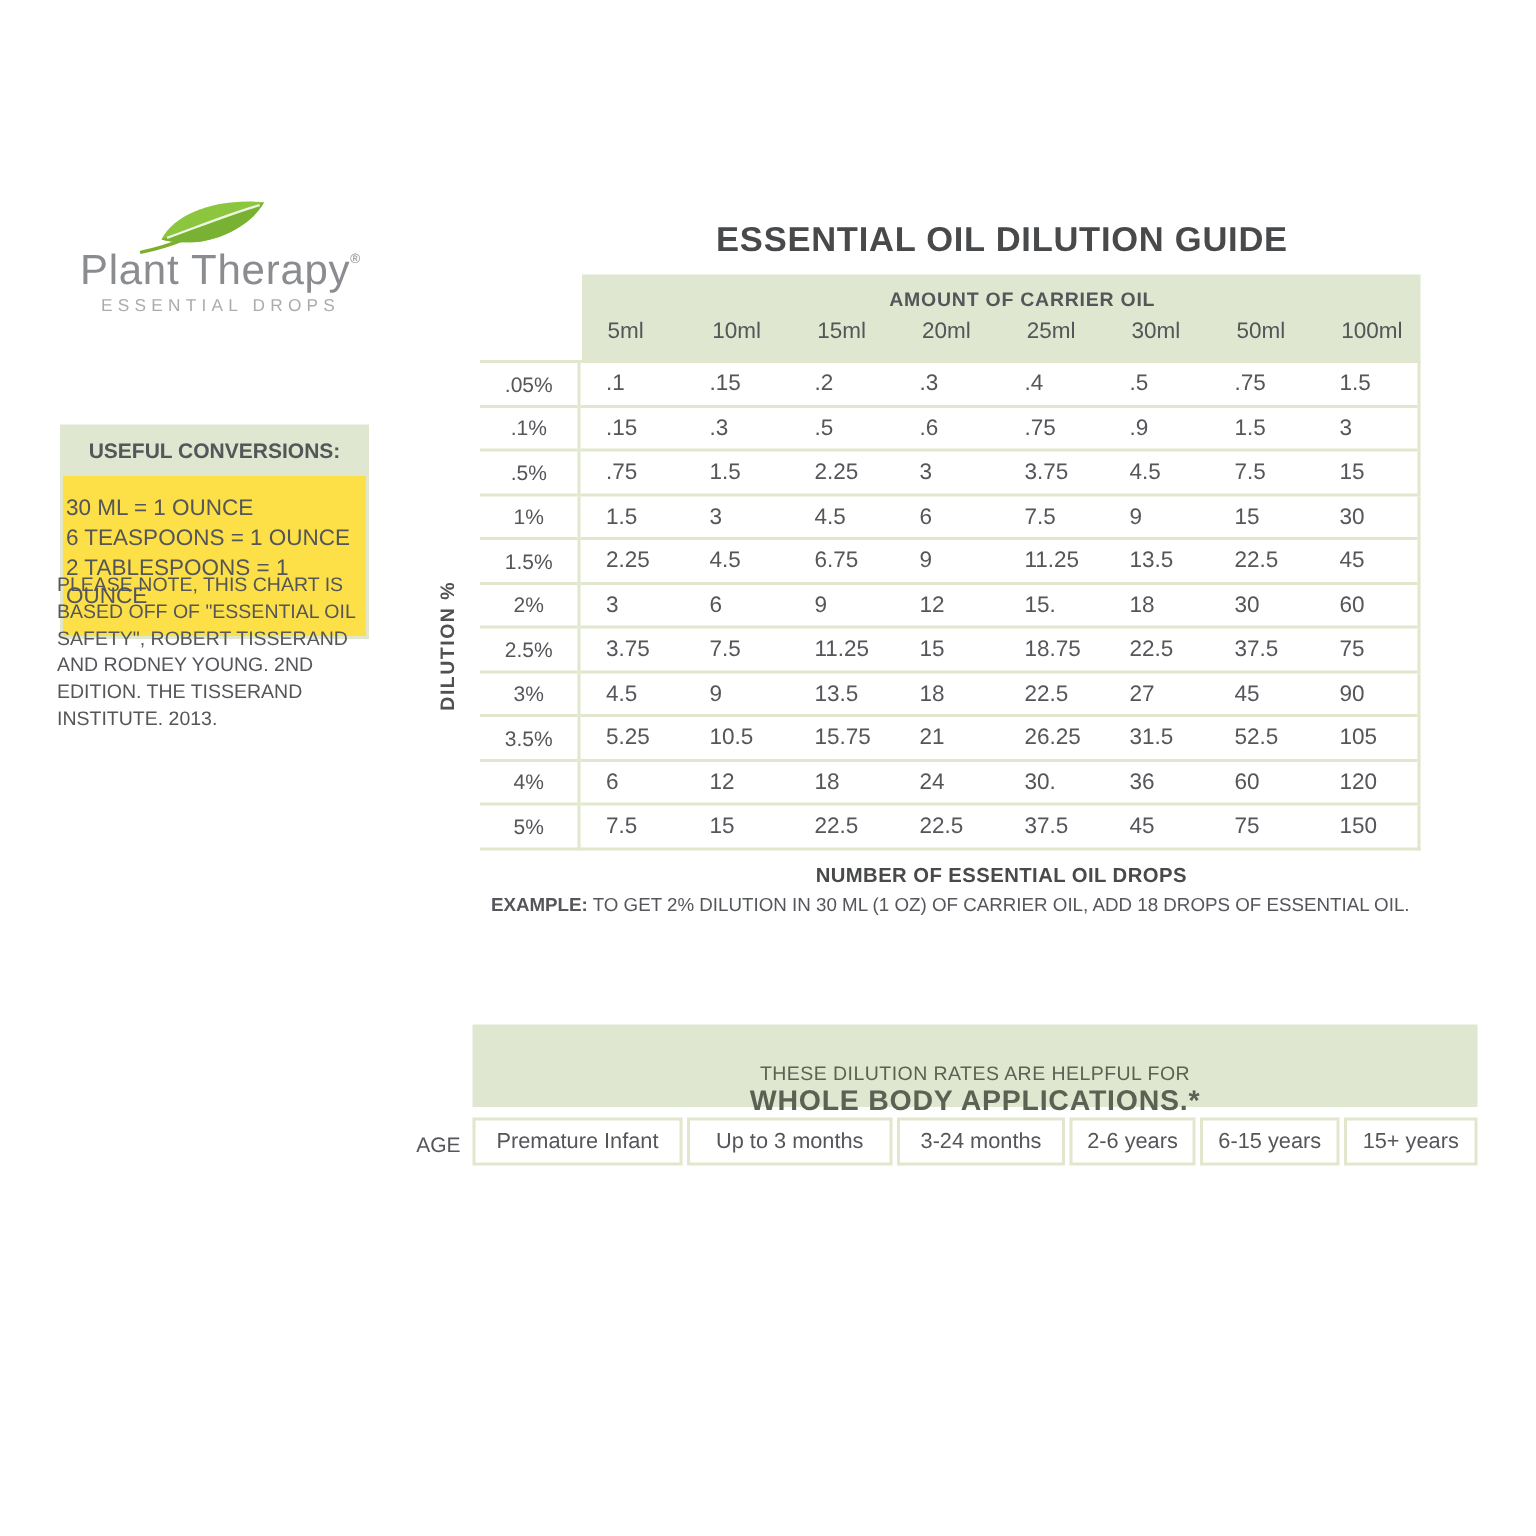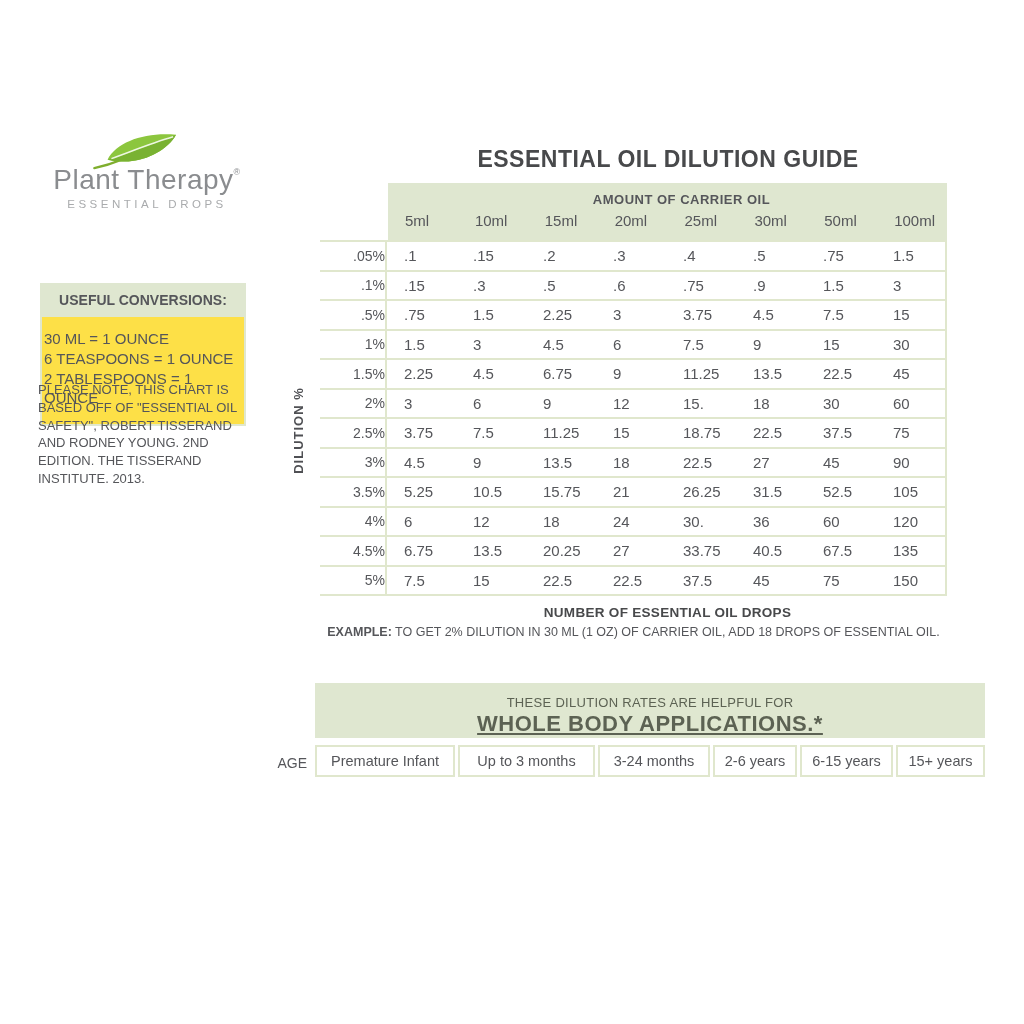--- a/index.html
+++ b/index.html
@@ -37,36 +37,36 @@
   
   .dilution{position:absolute;left:320px;top:183px;width:627px;}
   .band{margin-left:68px;height:57px;background:var(--band);}
   .band-title{text-align:center;font-weight:bold;font-size:13px;letter-spacing:.5px;padding-top:9px;color:var(--ink);padding-left:28px;}
   .band-cols{display:grid;grid-template-columns:repeat(8,1fr);margin-top:5px;}
   .band-cols span{font-size:15px;padding-left:17px;color:var(--ink);}
   table.main{border-collapse:collapse;width:627px;table-layout:fixed;}
   table.main col.c-pct{width:66px;}
   table.main td{height:29.5px;font-size:15px;border-top:2px solid var(--line);
     padding-left:17px;color:var(--ink);white-space:nowrap;}
-  table.main td.pct{text-align:right;padding-left:0;font-size:14px;border-right:2px solid var(--line);}
+  table.main td.pct{text-align:center;padding-left:0;font-size:14px;border-right:2px solid var(--line);}
   table.main td:last-child{border-right:2px solid var(--line);}
   table.main tr:last-child td{border-bottom:2px solid var(--line);}
   .vlabel{position:absolute;left:-36px;top:57px;height:380px;width:28px;
     display:flex;align-items:center;justify-content:center;}
   .vlabel span{transform:rotate(-90deg);white-space:nowrap;font-weight:bold;
     font-size:13px;letter-spacing:1px;color:#4f5054;}
   .caption{margin-left:68px;margin-top:9px;text-align:center;font-weight:bold;
     font-size:13.5px;letter-spacing:.3px;color:var(--ink-dark);}
   .example{margin-top:5px;text-align:center;font-size:12.5px;color:var(--ink);}
   .example b{font-weight:bold;margin-top:28px;}
   
   .apps{position:absolute;left:315px;top:683px;width:670px;}
-  .apps-band{background:var(--band);height:55px;text-align:center;color:var(--band-ink);padding-top:12px;}
+  .apps-band{background:var(--band);height:55px;text-align:center;color:var(--band-ink);padding-top:25px;}
   .apps-band .l1{font-size:13px;letter-spacing:.3px;}
-  .apps-band .l2{font-size:22px;font-weight:bold;letter-spacing:.5px;margin-top:1px;text-decoration:underline;}
+  .apps-band .l2{font-size:19px;font-weight:bold;letter-spacing:.5px;margin-top:1px;}
   table.apps-t{border-collapse:separate;border-spacing:3px 4px;width:676px;margin:3px 0 0 -3px;table-layout:fixed;}
   table.apps-t td{border:2px solid var(--line);background:#fff;text-align:center;
     font-size:14.5px;color:var(--ink);white-space:nowrap;}
   table.apps-t tr.hd td{height:32px;}
   table.apps-t tr.dt td{height:27px;}
   .apps-labels{position:absolute;right:100%;margin-right:8px;top:60px;width:250px;}
   .apps-labels div{display:flex;align-items:center;justify-content:flex-end;
     font-size:14px;color:var(--ink);}
   .apps-labels div:nth-child(1){height:40px;}
   .apps-labels div:nth-child(2){height:35px;}
@@ -236,31 +236,20 @@
           <tr>
             <td class="pct">4%</td>
             <td>6</td>
             <td>12</td>
             <td>18</td>
             <td>24</td>
             <td>30.</td>
             <td>36</td>
             <td>60</td>
             <td>120</td>
-          </tr>
-          <tr>
-            <td class="pct">4.5%</td>
-            <td>6.75</td>
-            <td>13.5</td>
-            <td>20.25</td>
-            <td>27</td>
-            <td>33.75</td>
-            <td>40.5</td>
-            <td>67.5</td>
-            <td>135</td>
           </tr>
           <tr>
             <td class="pct">5%</td>
             <td>7.5</td>
             <td>15</td>
             <td>22.5</td>
             <td>22.5</td>
             <td>37.5</td>
             <td>45</td>
             <td>75</td>

